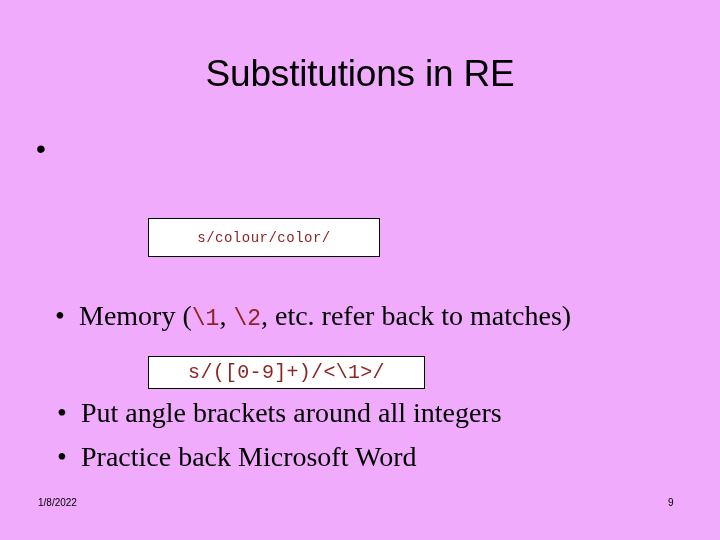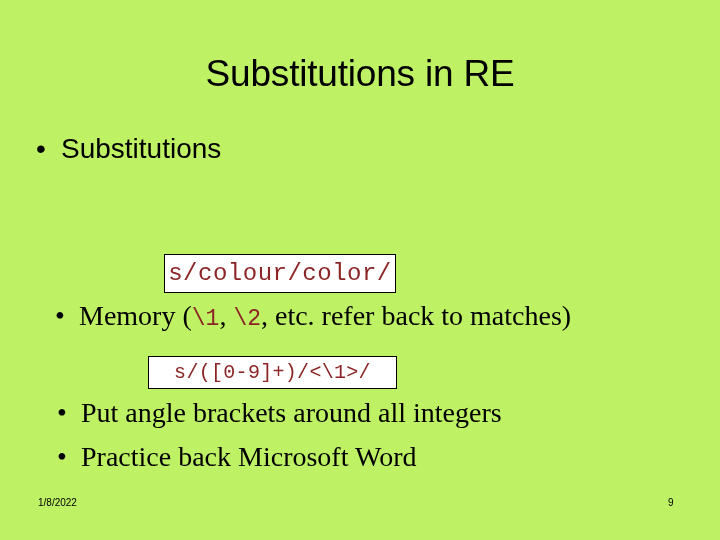--- a/index.html
+++ b/index.html
@@ -4,21 +4,21 @@
 <style>
   html, body {
     margin: 0;
     padding: 0;
     background: #ffffff;
   }
   #slide {
     position: relative;
     width: 720px;
     height: 540px;
-    background: #bef264;
+    background: #f0abfc;
     overflow: hidden;
     font-family: "Liberation Serif", serif;
     color: #000000;
   }
 
   
   #slide-title {
     position: absolute;
     left: 0;
     top: 52px;
@@ -86,32 +86,31 @@
     border: 1px solid #000000;
     background: #ffffff;
     font-family: "Liberation Mono", "DejaVu Sans Mono", monospace;
     color: #8c2525;
     display: flex;
     align-items: center;
     justify-content: center;
     white-space: pre;
   }
   #code-box-1 {
-    left: 164px;
+    left: 148px;
     top: 218px;
     width: 232px;
     height: 39px;
-    font-size: 24px;
+    font-size: 14px;
     letter-spacing: 0.5px;
-    margin-top: 36px;
   }
   #code-box-2 {
     left: 148px;
     top: 356px;
-    width: 249px;
+    width: 277px;
     height: 33px;
     font-size: 20px;
     letter-spacing: 0.3px;
   }
 
   
   .footer-text {
     position: absolute;
     font-family: "Liberation Sans", sans-serif;
     font-size: 10px;
@@ -124,21 +123,20 @@
 </style>
 </head>
 <body>
 
 <div id="slide">
 
   <div id="slide-title">Substitutions in RE</div>
 
   <div class="bullet" id="bullet-substitutions">
     <span class="dot">•</span>
-    <span class="btext">Substitutions</span>
   </div>
 
   <div class="code-box" id="code-box-1">s/colour/color/</div>
 
   <div class="bullet bullet-serif" id="bullet-memory">
     <span class="dot">•</span>
     <span class="btext"><span>Memory (</span><span class="code-inline">\1</span><span>, </span><span class="code-inline">\2</span><span>, etc. refer back to matches)</span></span>
   </div>
 
   <div class="code-box" id="code-box-2">s/([0-9]+)/&lt;\1&gt;/</div>

